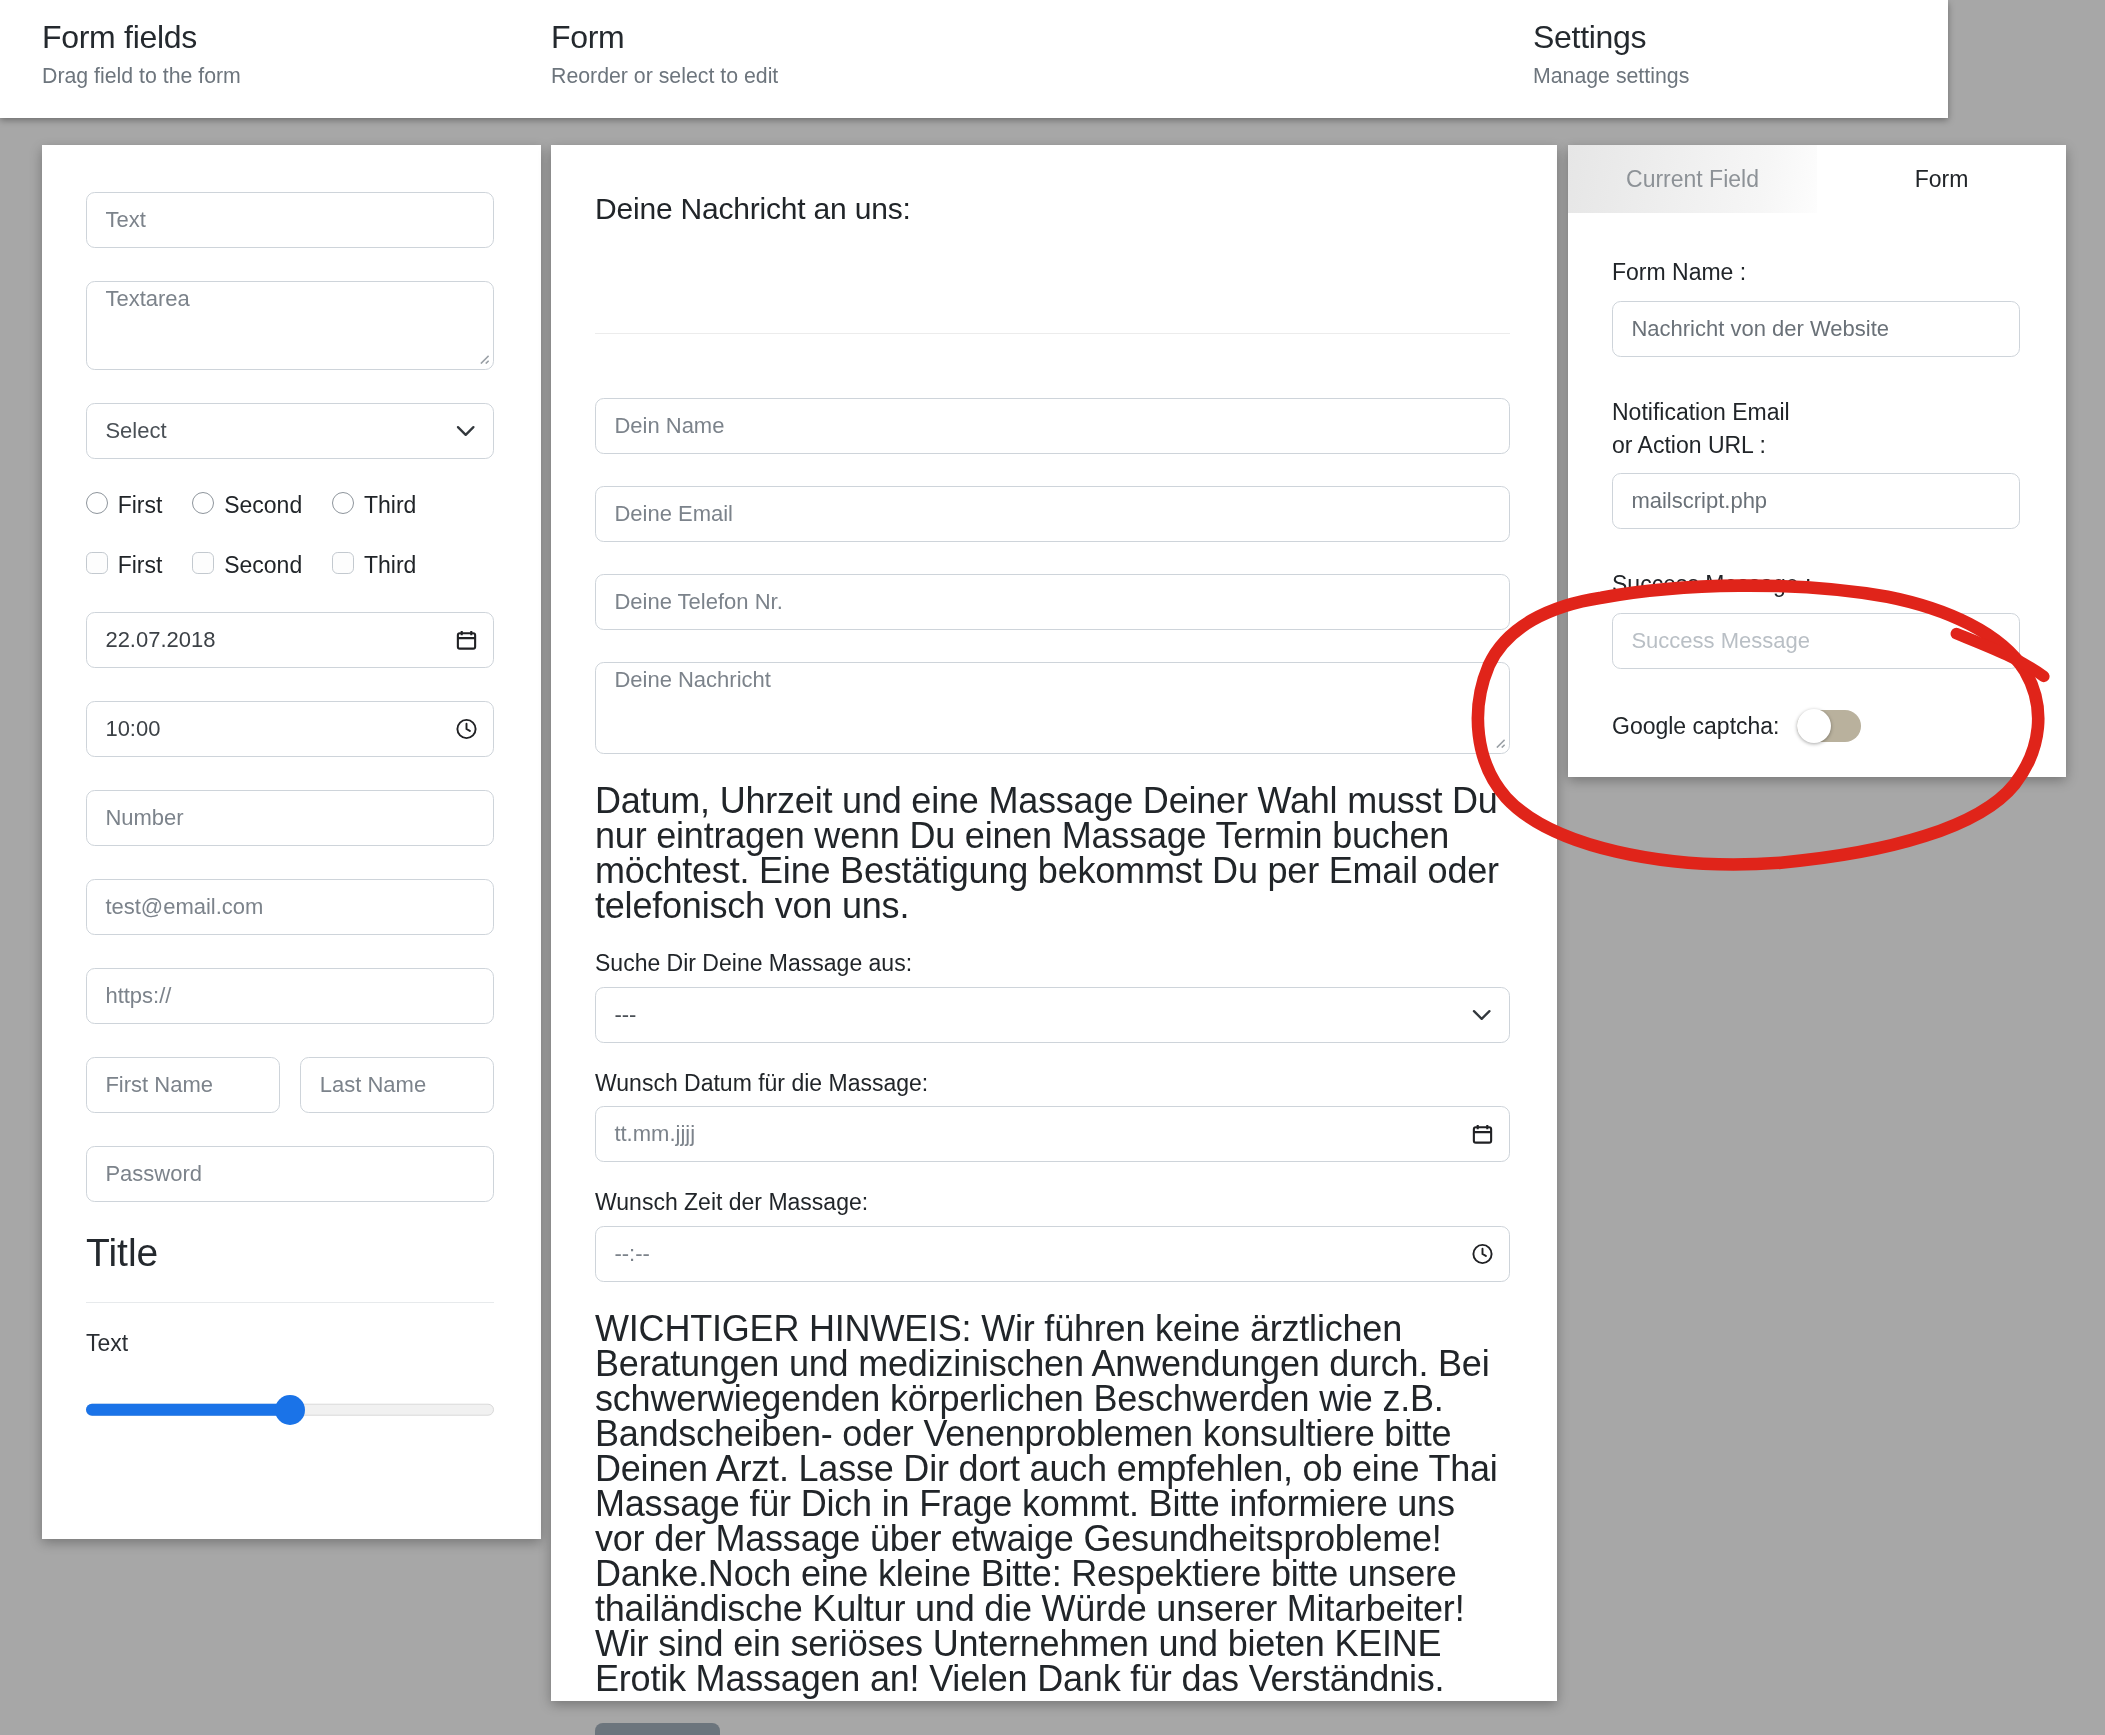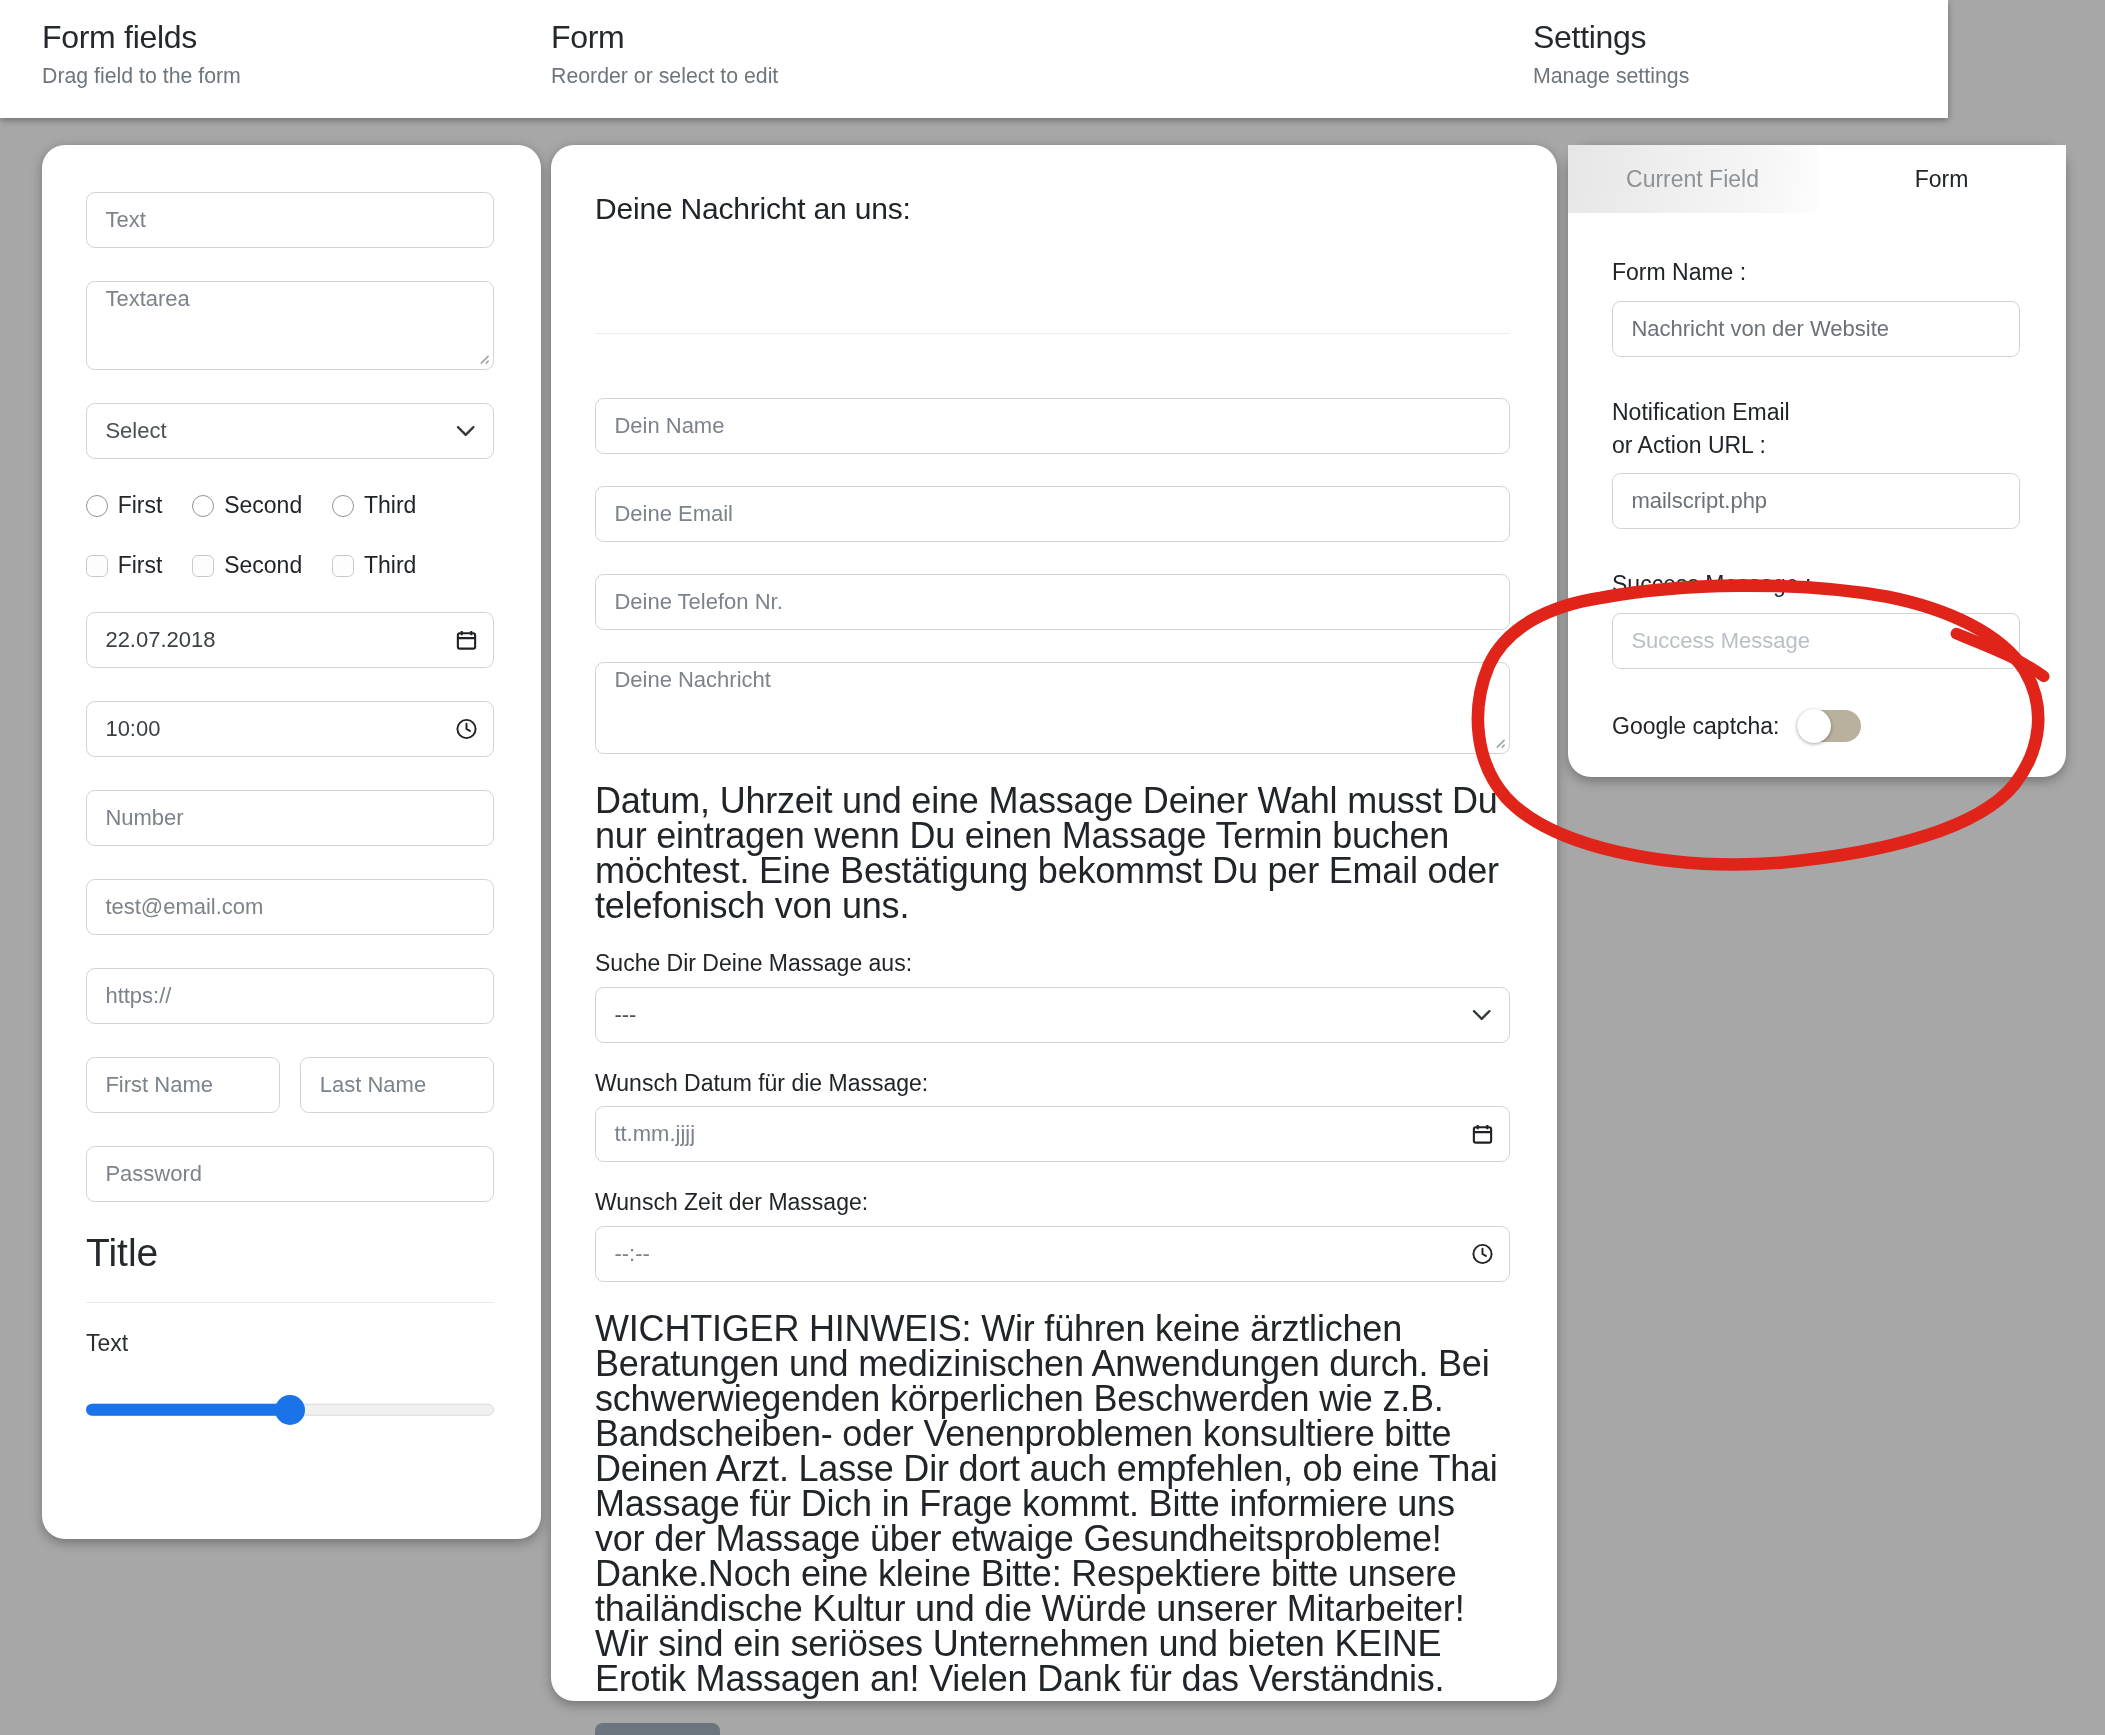--- a/index.html
+++ b/index.html
@@ -22,21 +22,20 @@
   .topcol .t { font-size:32px; font-weight:500; color:#24292e; letter-spacing:-0.3px; }
   .topcol .s { font-size:21.3px; color:#6d757d; margin-top:7.8px; }
   .topcol.c1 { left:42px; }
   .topcol.c2 { left:551px; }
   .topcol.c3 { left:1508px;margin-left:25px; }
 
   
   .panel {
     position:absolute; background:#ffffff;
     box-shadow:0 3.9px 11.6px rgba(0,0,0,0.30);
-    border-radius:23px;
   }
   .panel.left   { left:42px;   top:145px; width:499px;  height:1394px; padding:47px 47px 0 44px; }
   .panel.middle { left:551px;  top:145px; width:1006px; height:1556px; padding:47px 47px 0 44px; }
   .panel.right  { left:1568px; top:145px; width:498px;  height:632px;  }
 
   
   .inp {
     width:100%; height:56px;
     border:1.9px solid #ced4da; border-radius:8.7px;
     padding:0 18.4px; font-size:22px; color:#43484d;
@@ -48,21 +47,21 @@
   textarea.inp { resize:none; padding-top:3px; line-height:1.3; }
   .fieldwrap { position:relative; }
   .fieldwrap .corner { position:absolute; right:4.9px; bottom:5.8px; }
   .fieldwrap .ricon  { position:absolute; right:16.5px; top:50%; transform:translateY(-50%); display:flex; }
 
   
   .lf { margin-top:33px; }
   .lf.first { margin-top:0; }
 
   .optrow { display:flex; align-items:center; gap:10.7px; font-size:23px; color:#212529; }
-  .optrow .opt { display:flex; align-items:center; gap:9.7px; margin-right:19.4px; }
+  .optrow .opt { display:flex; align-items:flex-start; gap:9.7px; margin-right:19.4px; }
   .radio-dot {
     width:22px; height:22px; border-radius:50%;
     border:1.9px solid #8e959c; background:#fff; flex:0 0 auto;
   }
   .check-box {
     width:22px; height:22px; border-radius:5.8px;
     border:1.9px solid #c3c9cf; background:#fdfdfd; flex:0 0 auto;
   }
 
   .title-h { font-size:39px; font-weight:500; color:#24292e; margin-top:29px; }

